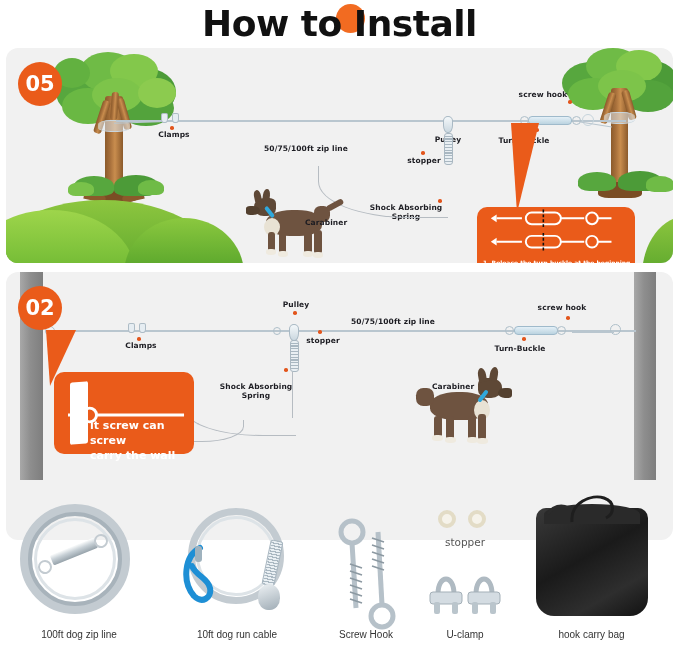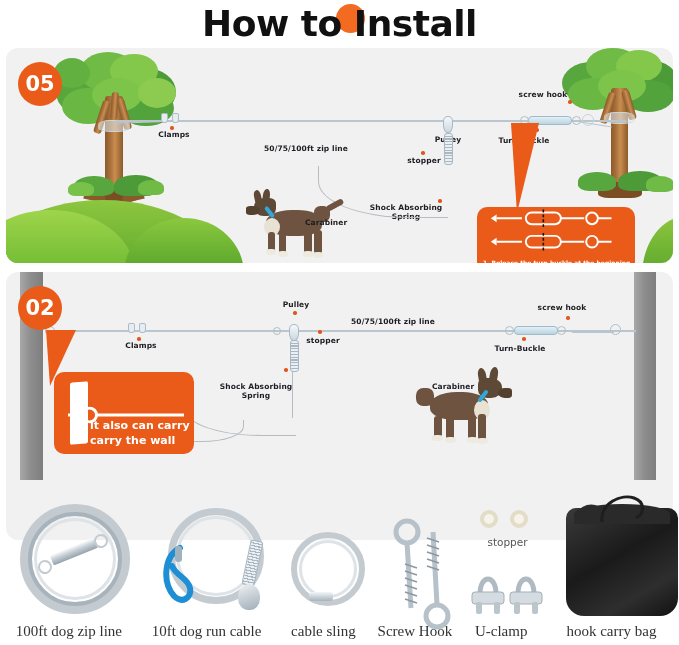--- a/index.html
+++ b/index.html
@@ -195,26 +195,26 @@
     width: 679px; height: 157px;
     display: flex;
   }
   .product {
     position: relative;
     display: flex; flex-direction: column;
     align-items: center; justify-content: flex-end;
   }
   .product-art { position: relative; flex: 1; width: 100%; }
   .product-label {
-    font-size: 15px;
+    font-size: 10px;
     color: #333333;
     text-align: center;
     padding-bottom: 5px;
     white-space: nowrap;
-    font-family: Liberation Serif, serif;
+    font-family: Liberation Sans, sans-serif;
   }
   .sub-label {
     position: absolute;
     font-size: 10.5px; color: #555; white-space: nowrap;
     transform: translateX(-50%);
   }
 
   .coil {
     position: absolute;
     border-radius: 50%;
@@ -459,21 +459,21 @@
 
   <div class="callout-tail" style="left:40px;top:58px;border-left:4px solid transparent;border-right:26px solid transparent;border-top:56px solid #EA5B1A;"></div>
   <div class="callout" style="left:48px;top:100px;width:140px;height:82px;">
     <div style="position:absolute;left:16px;top:10px;width:18px;height:62px;background:#FFFFFF;transform:skewY(-5deg);border-radius:2px;"></div>
     <svg viewBox="0 0 120 20" style="position:absolute;left:14px;top:33px;width:118px;height:20px;">
       <circle cx="22" cy="10" r="7" fill="none" stroke="#FFFFFF" stroke-width="3"></circle>
       <path d="M0 10 L15 10" stroke="#FFFFFF" stroke-width="3"></path>
       <path d="M29 10 L118 10" stroke="#FFFFFF" stroke-width="3"></path>
     </svg>
     <div class="wall-text" style="position:absolute;left:36px;top:46px;">
-      <span>it also can carry</span><br>
+      <span>it screw can screw</span><br>
       <span>carry the wall</span>
     </div>
   </div>
 </div>
 
 <div class="products">
 
   <div class="product" style="width:158px;">
     <div class="product-art">
       <div class="coil" style="left:20px;top:16px;width:110px;height:110px;border-width:11px;background:transparent;"></div>
@@ -493,28 +493,20 @@
       <svg viewBox="0 0 40 64" style="position:absolute;left:20px;top:56px;width:40px;height:64px;">
         <path d="M22 4 C6 12 4 38 16 52 C24 60 34 54 32 44 C30 34 18 32 14 22" fill="none" stroke="#1E8FD5" stroke-width="6" stroke-linecap="round"></path>
         <rect x="17" y="2" width="7" height="16" rx="3" fill="#9FB2BE"></rect>
       </svg>
       <div class="spring" style="left:108px;top:52px;width:13px;height:46px;transform:rotate(12deg);"></div>
       <div style="position:absolute;left:100px;top:96px;width:22px;height:26px;background:linear-gradient(160deg,#EEF2F5,#9FACB5);border-radius:50% 50% 45% 45%;"></div>
     </div>
     <div class="product-label">10ft dog run cable</div>
   </div>
 
-  <div class="product" style="width:110px;">
-    <div class="product-art">
-      <div class="coil" style="left:16px;top:44px;width:74px;height:74px;border-width:6px;"></div>
-      <div class="coil" style="left:24px;top:52px;width:58px;height:58px;border-width:3px;border-color:#DDE3E7;"></div>
-      <div style="position:absolute;left:34px;top:104px;width:24px;height:9px;background:linear-gradient(180deg,#F2F6F8,#A7B3BB);border-radius:3px;"></div>
-    </div>
-    <div class="product-label">cable sling</div>
-  </div>
 
   <div class="product" style="width:100px;">
     <div class="product-art">
       <svg viewBox="0 0 90 120" style="position:absolute;left:8px;top:28px;width:90px;height:120;height:120px;">
         <g stroke="#98A5AE" fill="none" stroke-width="4">
           <circle cx="28" cy="16" r="11" stroke="#B6C1C9" stroke-width="5"></circle>
           <path d="M28 27 L32 92" stroke="#B6C1C9" stroke-width="5"></path>
           <circle cx="58" cy="100" r="11" stroke="#B6C1C9" stroke-width="5"></circle>
           <path d="M58 89 L54 16" stroke="#B6C1C9" stroke-width="5"></path>
         </g>

